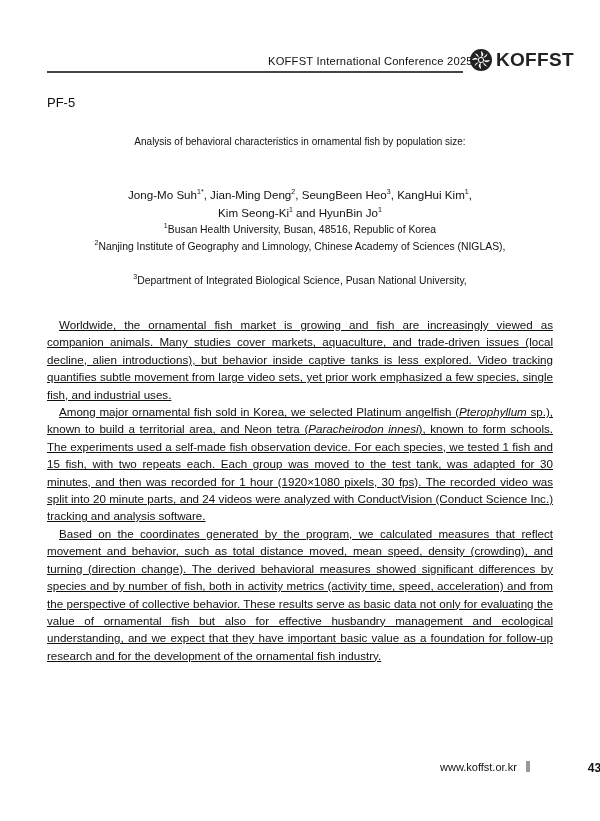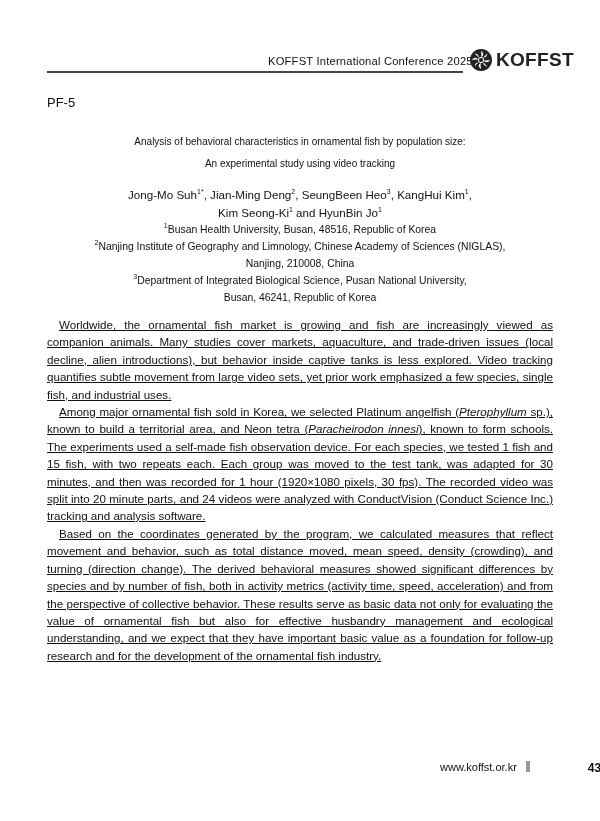--- a/index.html
+++ b/index.html
@@ -41,45 +41,42 @@
     </g>
     <circle cx="12" cy="12" r="2.6" fill="#222" stroke="#fff" stroke-width="1"></circle>
   </svg>
   <span class="logo-text">KOFFST</span>
 </div>
 
 <div class="code">PF-5</div>
 
 <div class="title">
   <div>Analysis of behavioral characteristics in ornamental fish by population size:</div>
-  <div>An experimental study using video tracking</div>
 </div>
 
 <div class="authors">
   <div>
     <span>Jong-Mo Suh</span><sup>1*</sup><span>, </span>
     <span>Jian-Ming Deng</span><sup>2</sup><span>, </span>
     <span>SeungBeen Heo</span><sup>3</sup><span>, </span>
     <span>KangHui Kim</span><sup>1</sup><span>,</span>
   </div>
   <div>
     <span>Kim Seong-Ki</span><sup>1</sup><span style="white-space:pre"> and </span><span>HyunBin Jo</span><sup>1</sup>
   </div>
 </div>
 
 <div class="aff" style="top:221px;">
   <div><sup>1</sup><span>Busan Health University, Busan, 48516, Republic of Korea</span></div>
 </div>
 <div class="aff" style="top:238px;">
   <div><sup>2</sup><span>Nanjing Institute of Geography and Limnology, Chinese Academy of Sciences (NIGLAS),</span></div>
-  <div>Nanjing, 210008, China</div>
 </div>
 <div class="aff" style="top:272px;">
   <div><sup>3</sup><span>Department of Integrated Biological Science, Pusan National University,</span></div>
-  <div>Busan, 46241, Republic of Korea</div>
 </div>
 
 <div class="body">
   <p>Worldwide, the ornamental fish market is growing and fish are increasingly viewed as companion animals. Many studies cover markets, aquaculture, and trade-driven issues (local decline, alien introductions), but behavior inside captive tanks is less explored. Video tracking quantifies subtle movement from large video sets, yet prior work emphasized a few species, single fish, and industrial uses.</p>
   <p><span>Among major ornamental fish sold in Korea, we selected Platinum angelfish (</span><i>Pterophyllum</i><span> sp.), known to build a territorial area, and Neon tetra (</span><i>Paracheirodon innesi</i><span>), known to form schools. The experiments used a self-made fish observation device. For each species, we tested 1 fish and 15 fish, with two repeats each. Each group was moved to the test tank, was adapted for 30 minutes, and then was recorded for 1 hour (1920×1080 pixels, 30 fps). The recorded video was split into 20 minute parts, and 24 videos were analyzed with ConductVision (Conduct Science Inc.) tracking and analysis software.</span></p>
   <p>Based on the coordinates generated by the program, we calculated measures that reflect movement and behavior, such as total distance moved, mean speed, density (crowding), and turning (direction change). The derived behavioral measures showed significant differences by species and by number of fish, both in activity metrics (activity time, speed, acceleration) and from the perspective of collective behavior. These results serve as basic data not only for evaluating the value of ornamental fish but also for effective husbandry management and ecological understanding, and we expect that they have important basic value as a foundation for follow-up research and for the development of the ornamental fish industry.</p>
 </div>
 
 <div class="footer">
   <span>www.koffst.or.kr</span>

